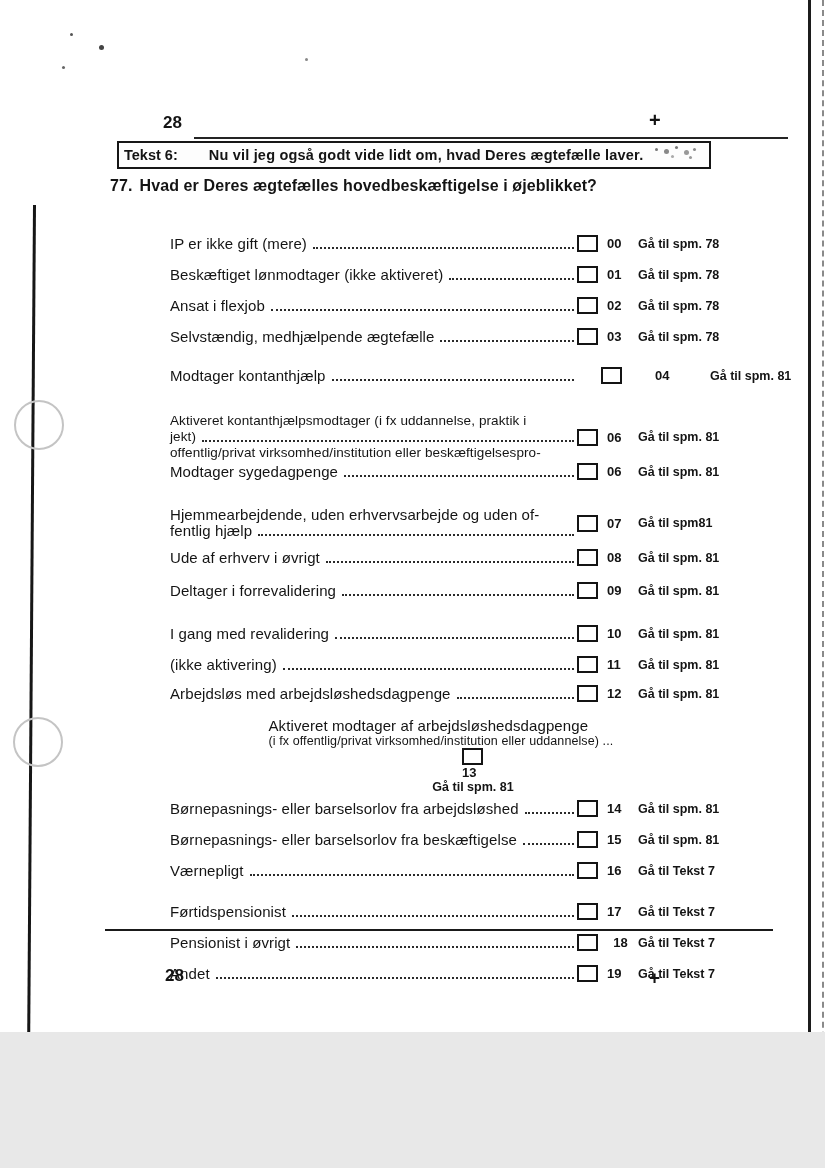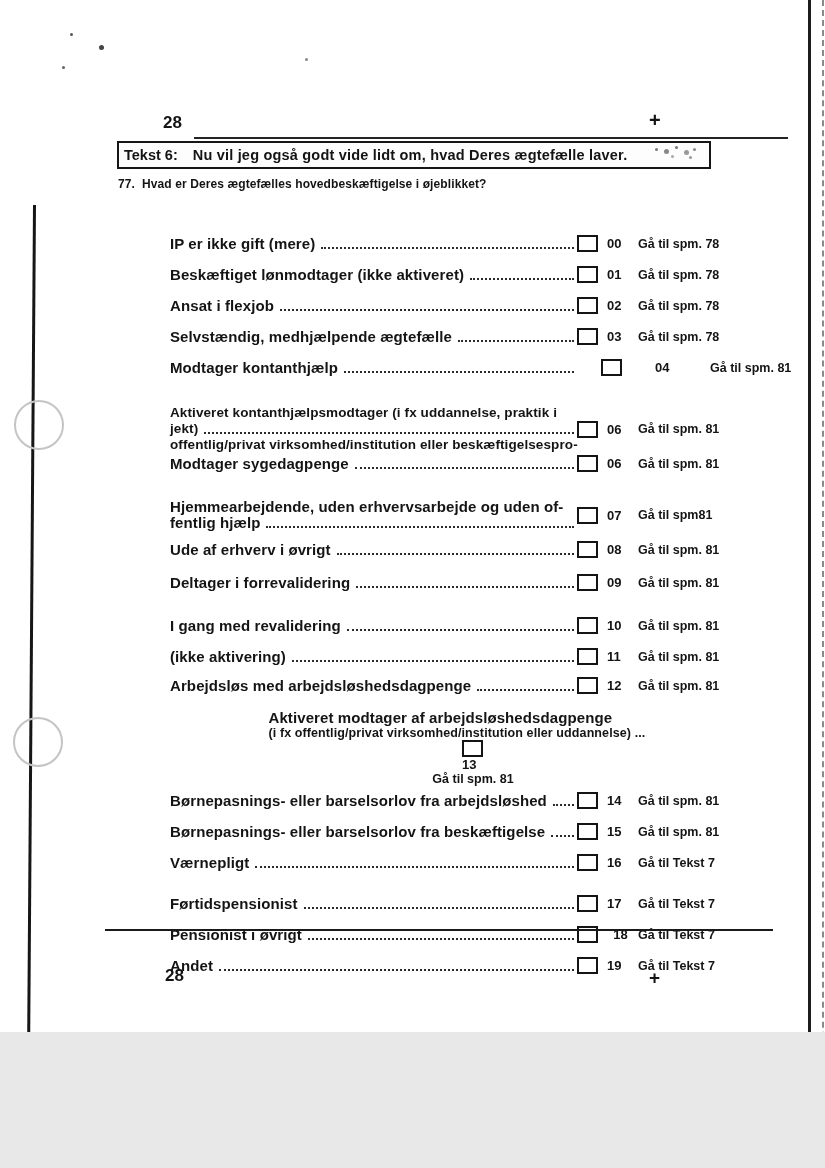--- a/index.html
+++ b/index.html
@@ -16,32 +16,32 @@
   .punch-hole{position:absolute;width:46px;height:46px;border:2px solid #c4c4c4;border-radius:50%;background:transparent;}
   .hole-1{left:14px;top:400px;}
   .hole-2{left:13px;top:717px;}
   .specks{position:absolute;left:70px;top:33px;width:3px;height:3px;border-radius:50%;background:#555;
     box-shadow:30px 13px 0 1px #444,-8px 33px 0 #666,235px 25px 0 #888;}
   
   .pgnum-top{position:absolute;left:163px;top:113px;font-size:17px;font-weight:700;}
   .plus-top{position:absolute;left:649px;top:109px;font-size:20px;font-weight:700;}
   .top-rule{position:absolute;left:194px;top:137px;width:594px;height:2px;background:#242424;}
   .tekst-box{position:absolute;left:117px;top:141px;width:590px;height:24px;border:2px solid #161616;
-    display:flex;align-items:center;font-size:14.5px;font-weight:700;background:#fdfdfd;}
+    display:flex;align-items:center;font-size:14.5px;font-weight:700;background:#fdfdfd;gap:16px;}
   .tekst-box .tb-label{padding-left:5px;white-space:nowrap;}
   .tekst-box .tb-text{margin-left:15px;white-space:nowrap;letter-spacing:0.2px;}
   .tekst-smudge{position:absolute;left:655px;top:148px;width:3px;height:3px;background:#777;border-radius:50%;
     box-shadow:10px 2px 0 1px #888,20px -2px 0 #777,30px 3px 0 1px #999,38px 0 0 #888,16px 7px 0 #aaa,34px 8px 0 #999;}
   
-  .question{position:absolute;left:110px;top:177px;width:640px;font-size:12px;font-weight:700;letter-spacing:0.1px;margin-left:8px;}
+  .question{position:absolute;left:110px;top:177px;width:640px;font-size:16px;font-weight:700;letter-spacing:0.1px;}
   .question .qnum{margin-right:7px;}
   
   #answer-list{position:absolute;left:170px;top:235px;width:602px;}
   .item{display:flex;align-items:center;}
-  .option-label{width:405px;flex:none;font-size:15px;font-weight:700;line-height:16px;letter-spacing:0.1px;}
+  .option-label{width:405px;flex:none;font-size:15px;font-weight:400;line-height:16px;letter-spacing:0.1px;}
   .line{display:flex;align-items:flex-end;}
   .line>span{white-space:nowrap;}
   .line .small{font-size:12.5px;line-height:14px;}
   .leader{flex:1;border-bottom:2px dotted #2a2a2a;margin:0 1px 3px 6px;min-width:8px;}
   .checkbox{flex:none;width:17px;height:13px;border:2px solid #141414;background:#fff;margin-left:2px;}
   .code{flex:none;width:27px;margin-left:9px;font-size:13px;font-weight:700;}
   .goto{flex:none;margin-left:4px;font-size:12.5px;font-weight:700;white-space:nowrap;}
   
   .bottom-rule{position:absolute;left:105px;top:929px;width:668px;height:2px;background:#1a1a1a;}
   .pgnum-bottom{position:absolute;left:165px;top:966px;font-size:17px;font-weight:700;}
@@ -111,21 +111,21 @@
       <div class="option-label">
           <div class="line">
             <span>Selvstændig, medhjælpende ægtefælle</span>
             <span class="leader"></span>
           </div>
         </div>
       <span class="checkbox"></span>
       <span class="code">03</span>
       <span class="goto">Gå til spm. 78</span>
     </div>
-      <div class="item" style="margin-top: 14px; gap: 24px;">
+      <div class="item" style="margin-top: 22px; gap: 24px;">
       <div class="option-label">
           <div class="line">
             <span>Modtager kontanthjælp</span>
             <span class="leader"></span>
           </div>
         </div>
       <span class="checkbox"></span>
       <span class="code">04</span>
       <span class="goto">Gå til spm. 81</span>
     </div>

